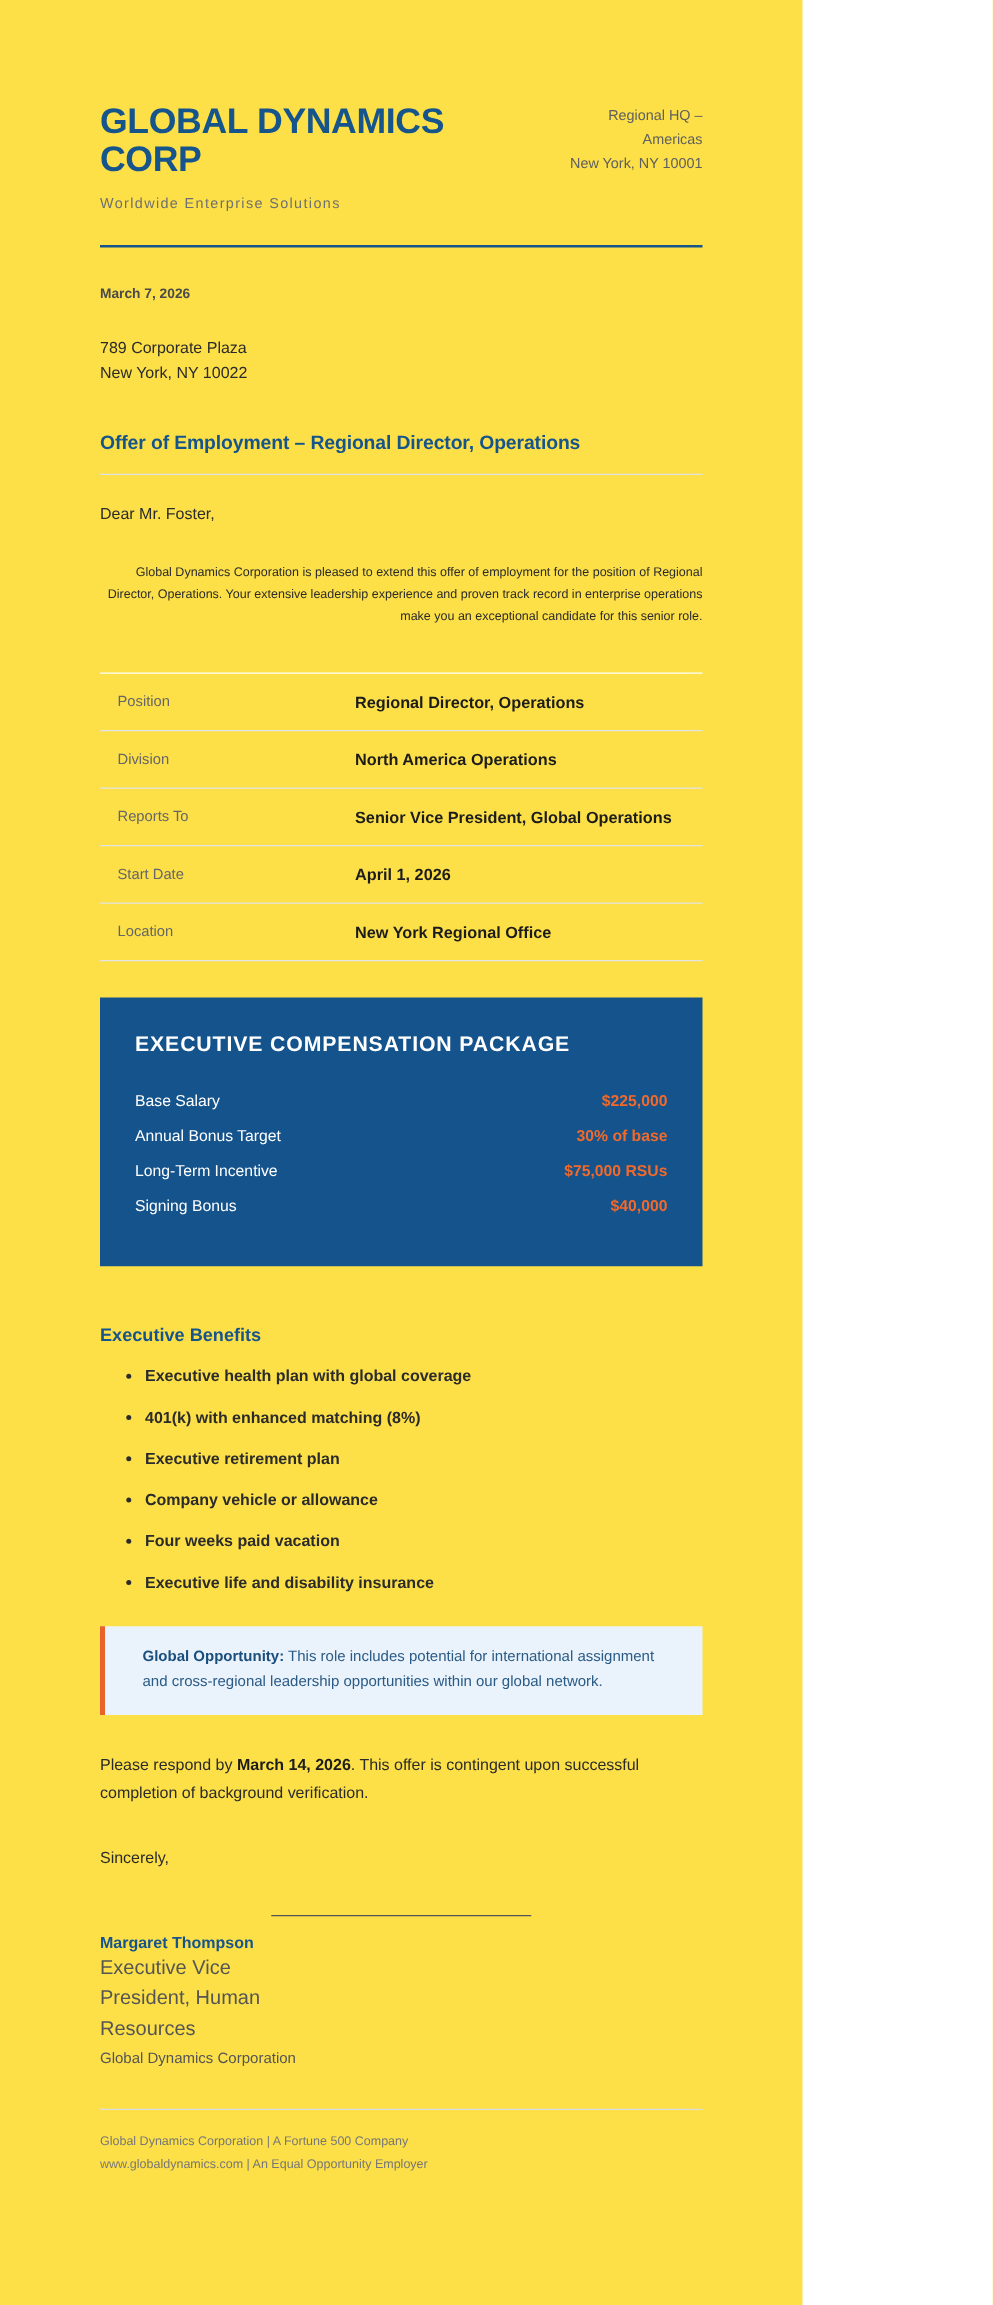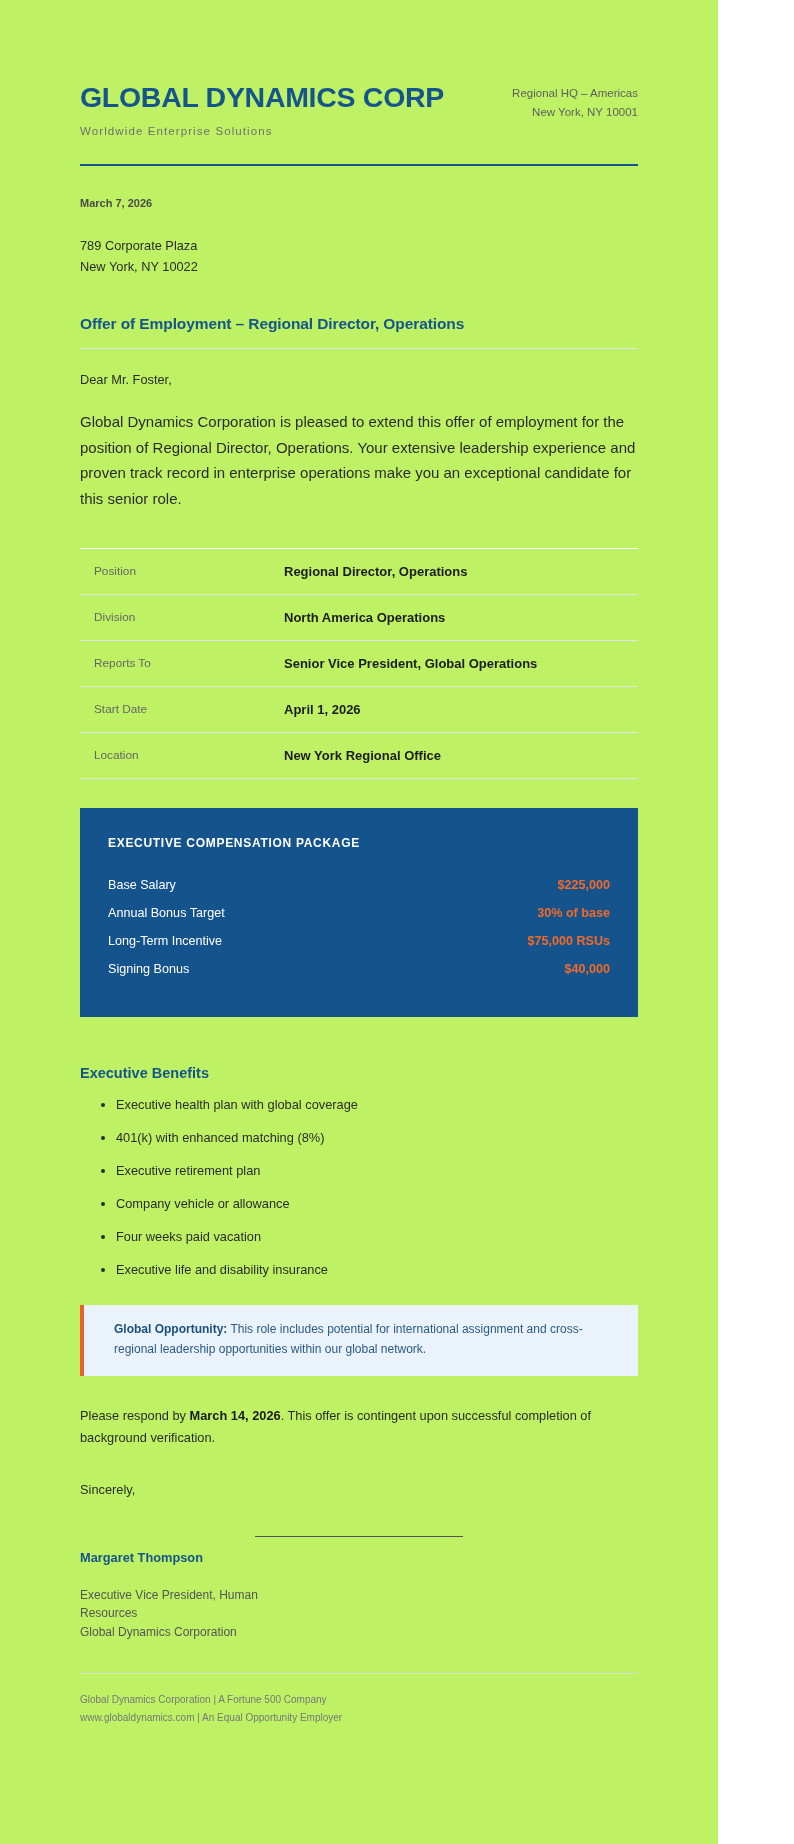--- a/index.html
+++ b/index.html
@@ -8,25 +8,25 @@
     background: #ffffff;
   }
   body {
     width: 794px;
     min-height: 1844px;
     font-family: "Liberation Sans", sans-serif;
     color: #222222;
     -webkit-font-smoothing: antialiased;
   }
   .page {
-    width: 718px;
+    width: 642px;
     min-height: 1844px;
     box-sizing: border-box;
     padding: 78px 80px 40px 80px;
-    background: #bef264;
+    background: #fde047;
   }
 
   
   .letterhead {
     display: flex;
     align-items: flex-start;
     justify-content: space-between;
   }
   .brand-block { padding-top: 4px; }
   .company-name {
@@ -84,25 +84,25 @@
     margin: 15px 0 0 0;
   }
 
   
   .salutation {
     margin-top: 23px;
     font-size: 12.8px;
     color: #2b2b2b;
   }
   .para {
-    margin-top: 22px;
-    font-size: 15px;
+    margin-top: 32px;
+    font-size: 10px;
     color: #2b2b2b;
     line-height: 1.72;
-    text-align: left;
+    text-align: right;
   }
 
   
   .detail-table {
     margin-top: 36px;
     width: 100%;
     border-collapse: collapse;
   }
   .detail-table tr { border-bottom: 1px solid #e4e4e4; }
   .detail-table tr:first-child { border-top: 1px solid #ffffff; }
@@ -123,21 +123,21 @@
   }
 
   
   .comp-panel {
     margin-top: 29px;
     background: #14538b;
     padding: 28px 28px 34px 28px;
     color: #ffffff;
   }
   .comp-title {
-    font-size: 12px;
+    font-size: 17px;
     font-weight: bold;
     letter-spacing: 0.7px;
     color: #ffffff;
     margin-bottom: 21px;
   }
   .comp-row {
     display: flex;
     justify-content: space-between;
     align-items: baseline;
     padding: 7px 0;
@@ -155,20 +155,21 @@
   
   .section-title {
     margin-top: 48px;
     font-size: 14.5px;
     font-weight: bold;
     color: #16548c;
   }
   .benefits {
     margin: 14px 0 0 0;
     padding-left: 36px;
+    font-weight: bold;
   }
   .benefits li {
     font-size: 12.8px;
     color: #2b2b2b;
     line-height: 1.6;
     margin-bottom: 12.5px;
   }
 
   
   .callout {
@@ -204,22 +205,22 @@
     border: 0;
     border-top: 1px solid #555555;
   }
   .sig-name {
     margin-top: 13px;
     font-size: 12.8px;
     font-weight: bold;
     color: #16548c;
   }
   .sig-meta {
-    margin-top: 21px;
-    font-size: 12px;
+    margin-top: 2px;
+    font-size: 16px;
     color: #555555;
     line-height: 1.55;
     max-width: 180px;
   }
   .sig-company {
     font-size: 12px;
     color: #555555;
     line-height: 1.55;
   }
 

